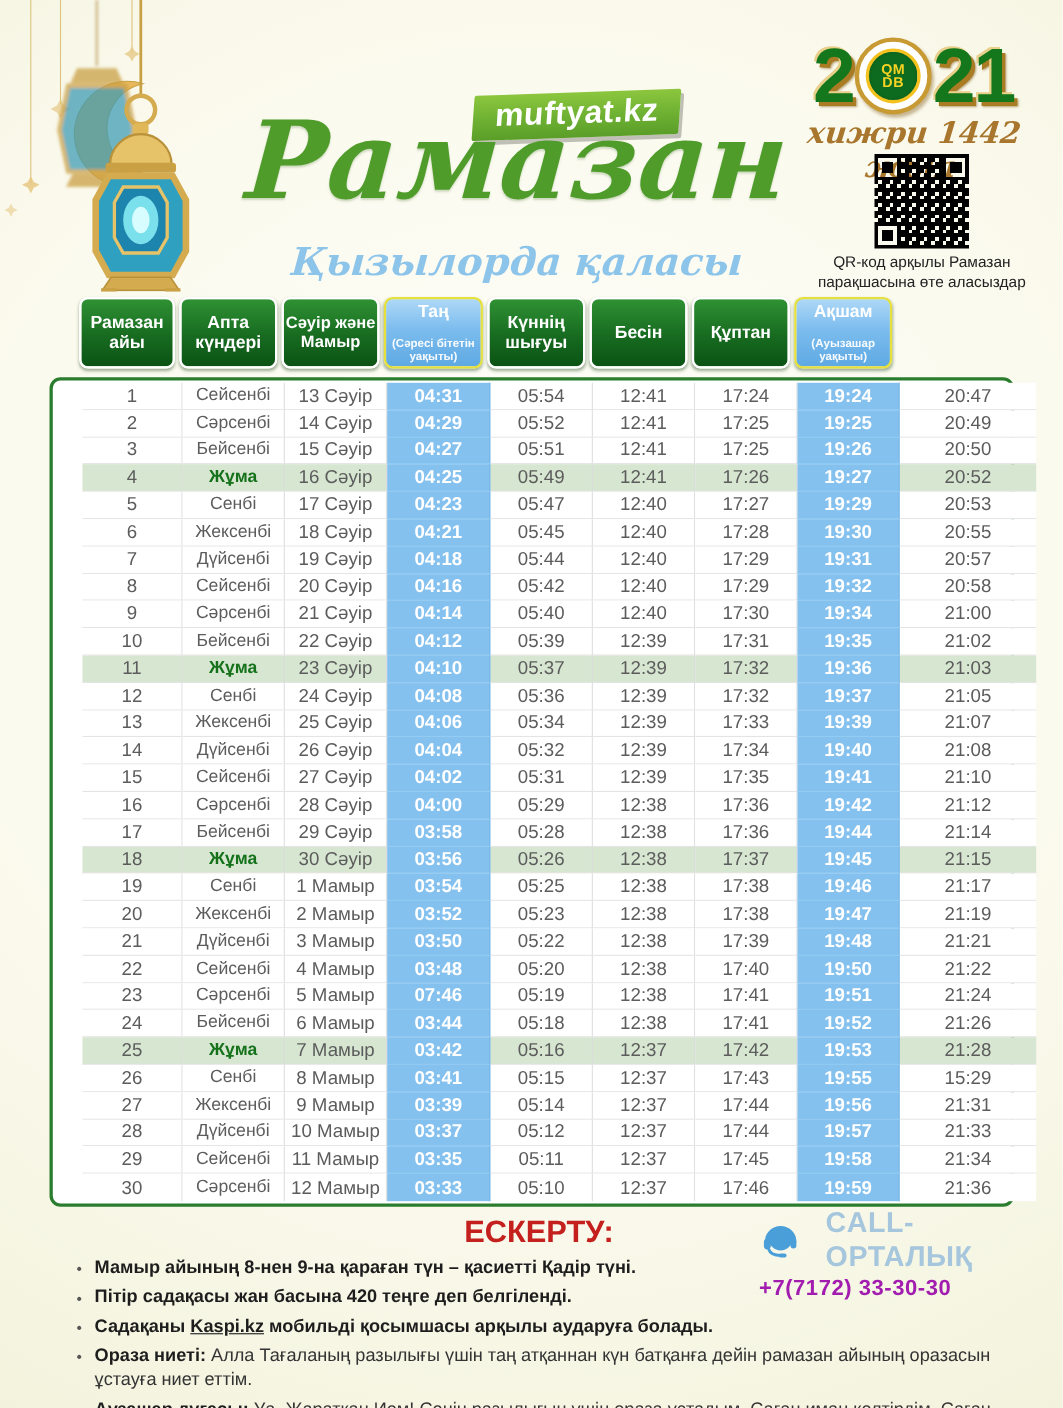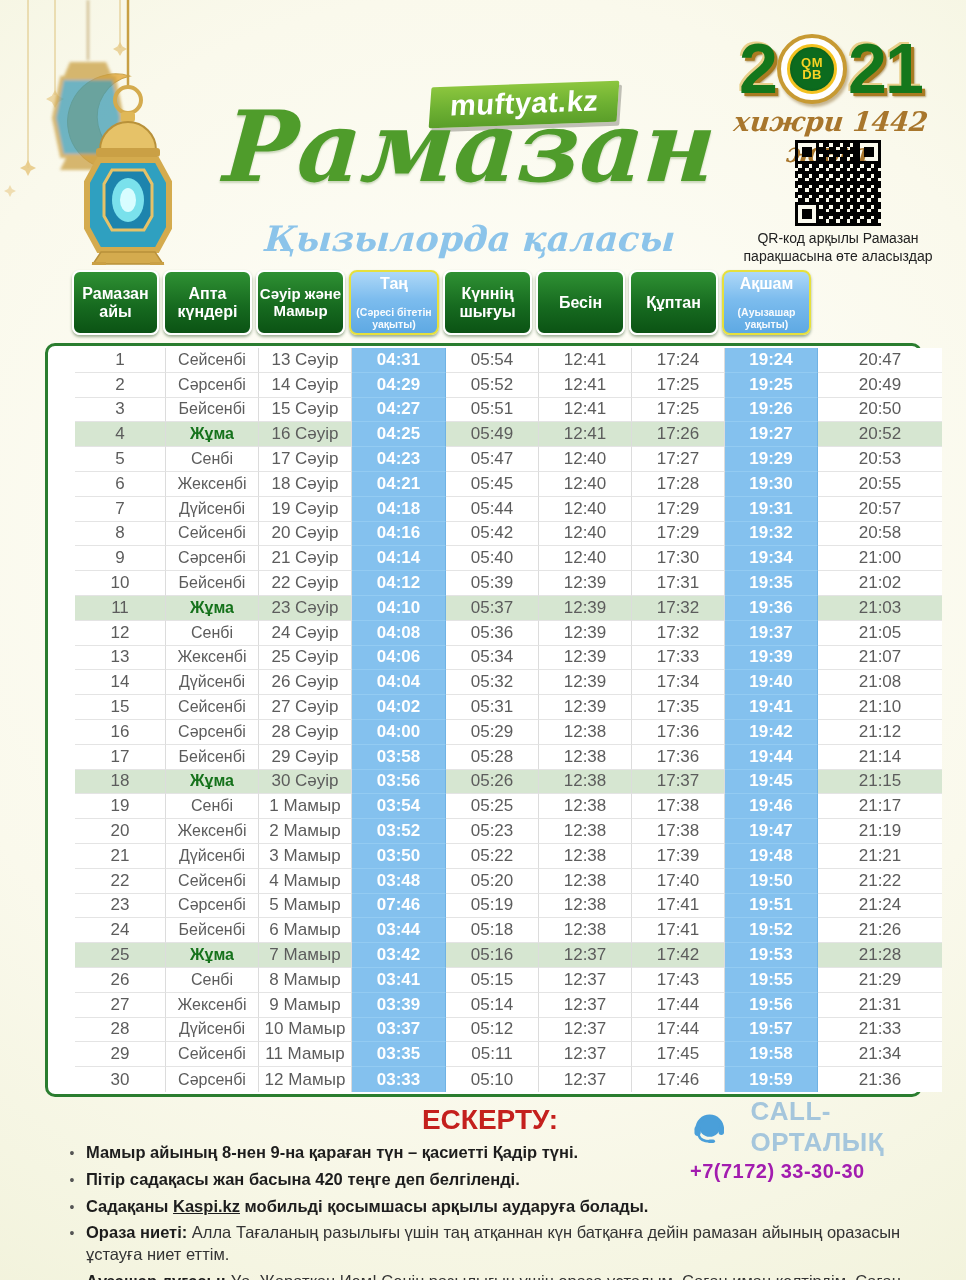--- a/index.html
+++ b/index.html
@@ -940,21 +940,21 @@
     </div>
     <div class="cols row">
       <div class="td">26</div>
       <div class="td day">Сенбі</div>
       <div class="td">8 Мамыр</div>
       <div class="td blue">03:41</div>
       <div class="td">05:15</div>
       <div class="td">12:37</div>
       <div class="td">17:43</div>
       <div class="td blue">19:55</div>
-      <div class="td">21:29</div>
+      <div class="td">15:29</div>
     </div>
     <div class="cols row">
       <div class="td">27</div>
       <div class="td day">Жексенбі</div>
       <div class="td">9 Мамыр</div>
       <div class="td blue">03:39</div>
       <div class="td">05:14</div>
       <div class="td">12:37</div>
       <div class="td">17:44</div>
       <div class="td blue">19:56</div>

